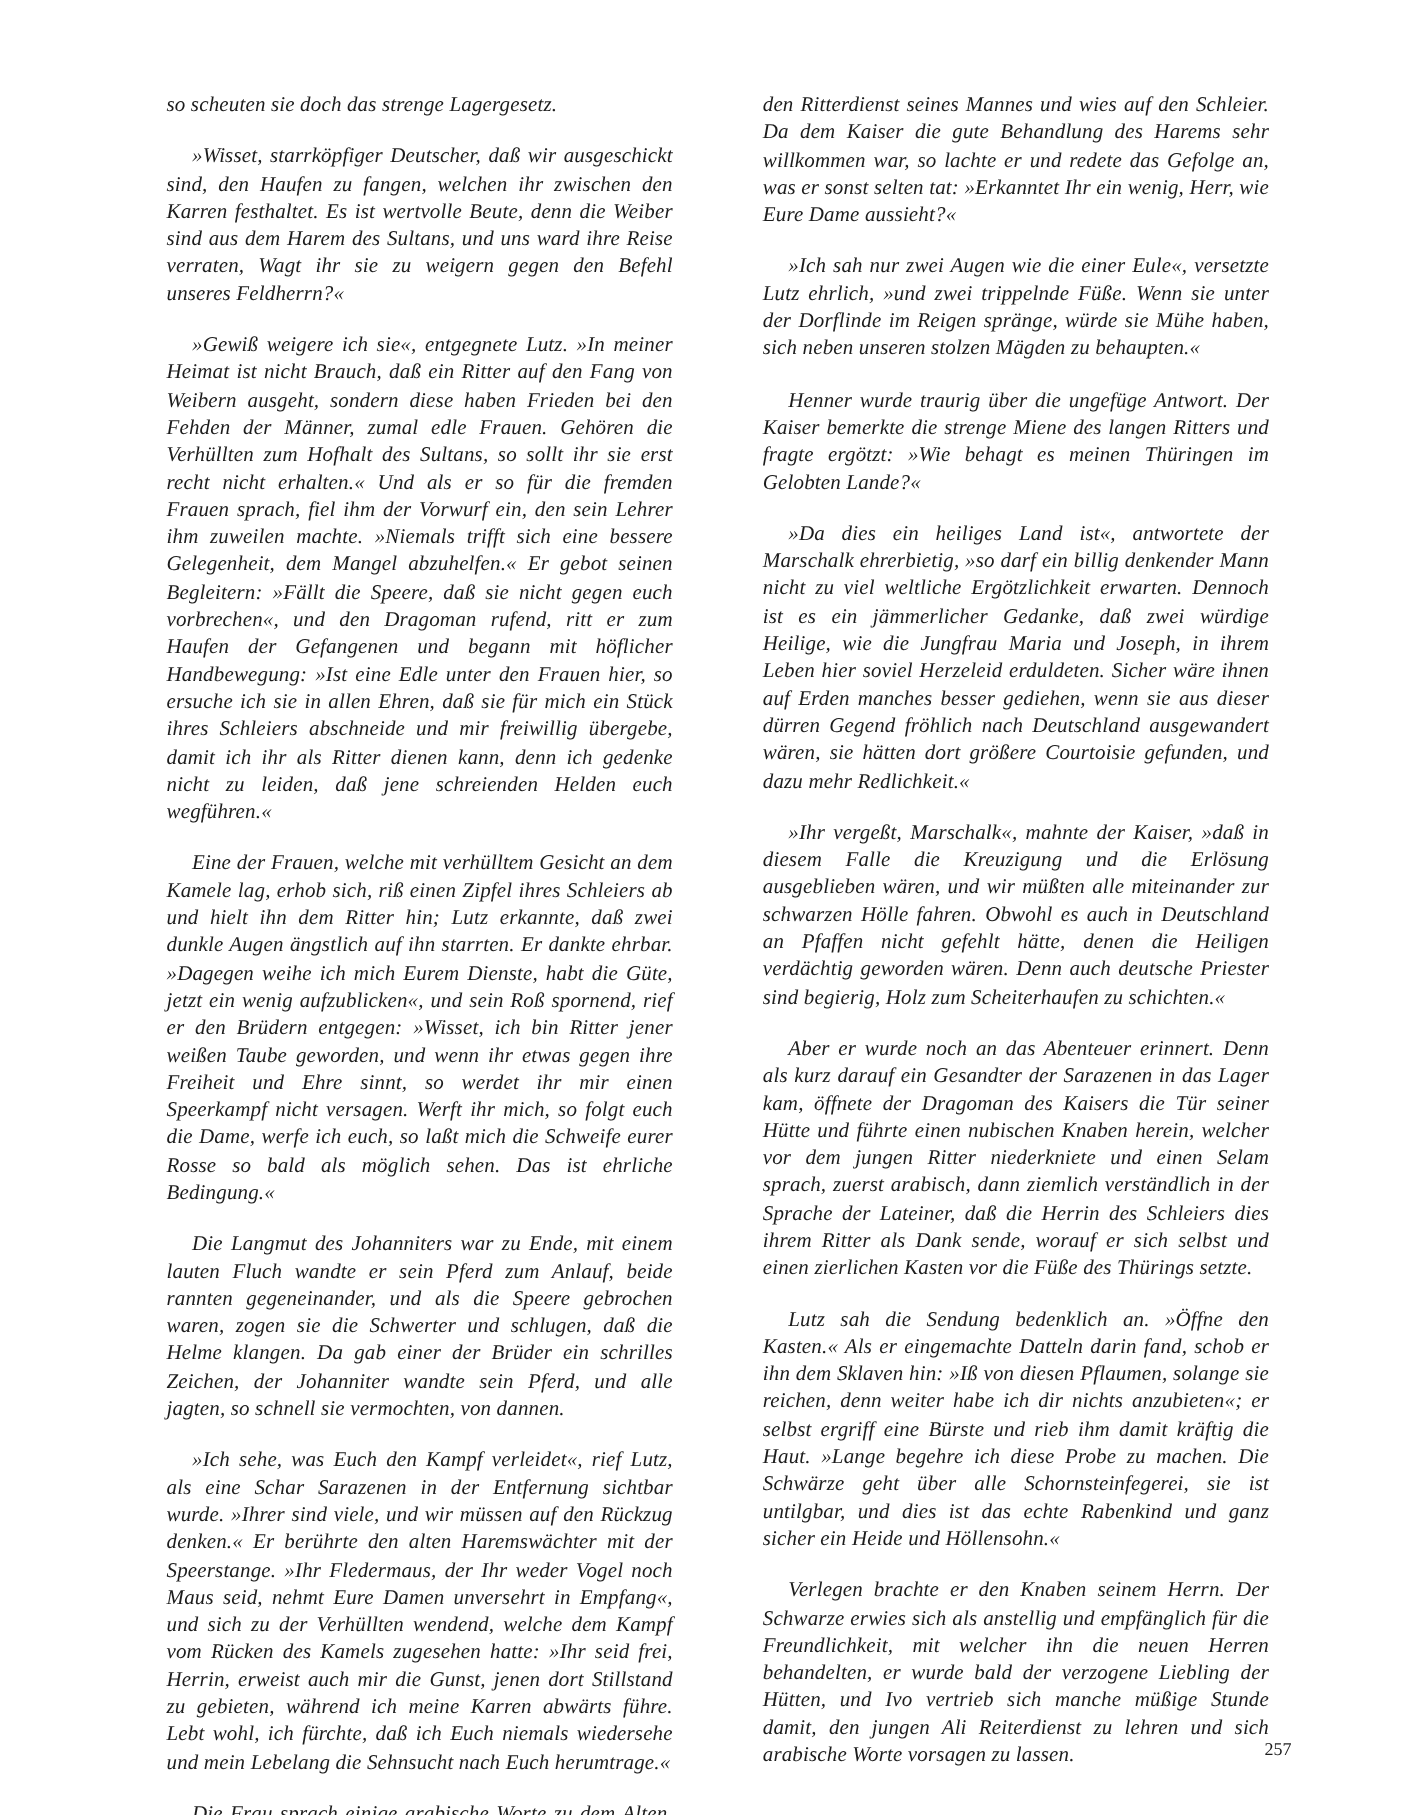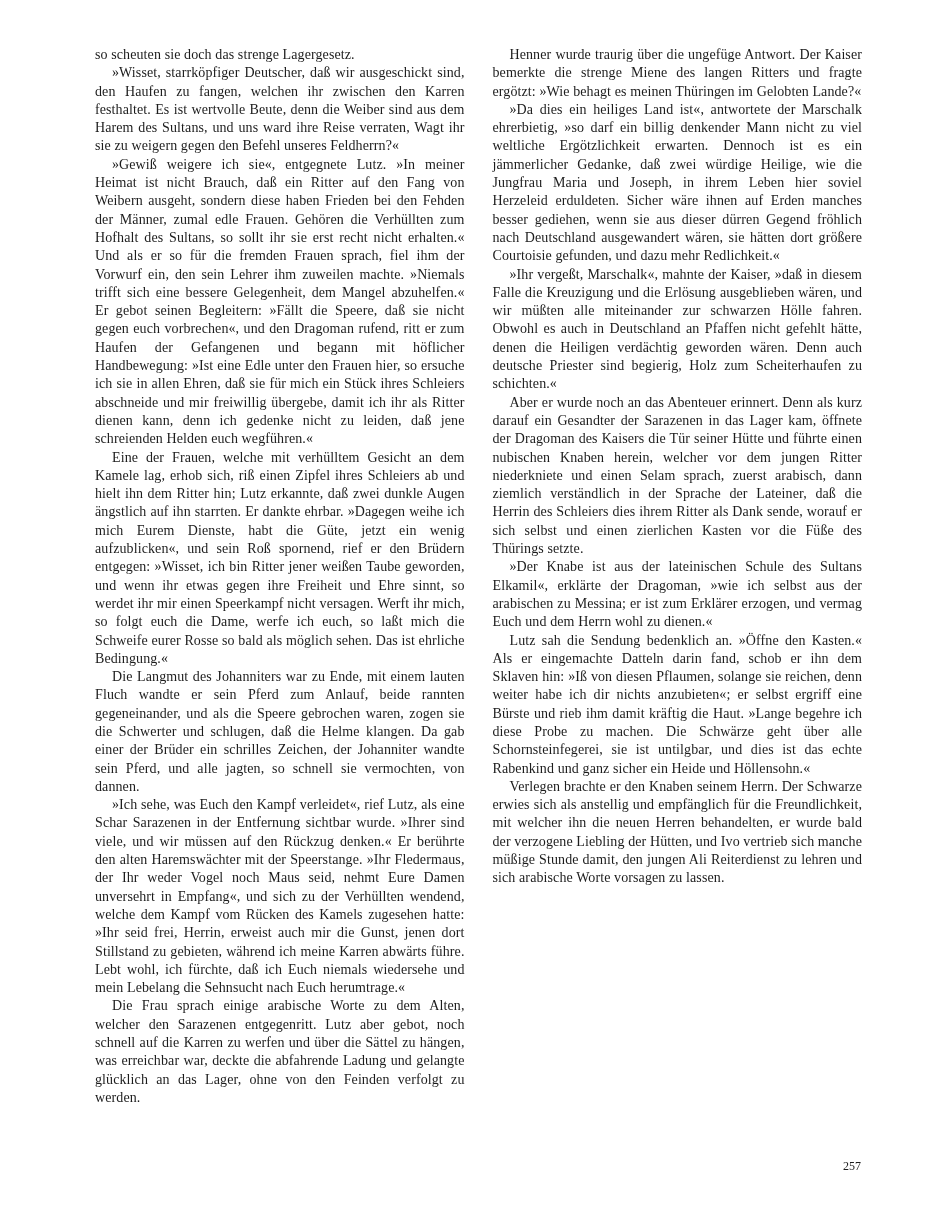--- a/index.html
+++ b/index.html
@@ -26,21 +26,22 @@
     flex: 1 1 0;
     min-width: 0;
     text-align: justify;
     font-size: 14px;
     line-height: 18.3px;
     letter-spacing: 0.1px;
     -webkit-hyphens: auto;
     hyphens: auto;
   }
   .column p {
-    margin: 0;
+    margin: 16px;
+    font-style: italic;
   }
   .column p.indent {
     text-indent: 17px;
   }
   .page-number {
     position: absolute;
     right: 74px;
     bottom: 38px;
     font-size: 12px;
     line-height: 12px;
@@ -55,23 +56,24 @@
     <div class="column">
         <p class="noindent" lang="de">so scheuten sie doch das strenge Lagergesetz.</p>
         <p class="indent" lang="de">»Wisset, starrköpfiger Deutscher, daß wir ausgeschickt sind, den Haufen zu fangen, welchen ihr zwischen den Karren festhaltet. Es ist wertvolle Beute, denn die Weiber sind aus dem Harem des Sultans, und uns ward ihre Reise verraten, Wagt ihr sie zu weigern gegen den Befehl unseres Feldherrn?«</p>
         <p class="indent" lang="de">»Gewiß weigere ich sie«, entgegnete Lutz. »In meiner Heimat ist nicht Brauch, daß ein Ritter auf den Fang von Weibern ausgeht, sondern diese haben Frieden bei den Fehden der Männer, zumal edle Frauen. Gehören die Verhüllten zum Hofhalt des Sultans, so sollt ihr sie erst recht nicht erhalten.« Und als er so für die fremden Frauen sprach, fiel ihm der Vorwurf ein, den sein Lehrer ihm zuweilen machte. »Niemals trifft sich eine bessere Gelegenheit, dem Mangel abzuhelfen.« Er gebot seinen Begleitern: »Fällt die Speere, daß sie nicht gegen euch vorbrechen«, und den Dragoman rufend, ritt er zum Haufen der Gefangenen und begann mit höflicher Handbewegung: »Ist eine Edle unter den Frauen hier, so ersuche ich sie in allen Ehren, daß sie für mich ein Stück ihres Schleiers abschneide und mir freiwillig übergebe, damit ich ihr als Ritter dienen kann, denn ich gedenke nicht zu leiden, daß jene schreienden Helden euch wegführen.«</p>
         <p class="indent" lang="de">Eine der Frauen, welche mit verhülltem Gesicht an dem Kamele lag, erhob sich, riß einen Zipfel ihres Schleiers ab und hielt ihn dem Ritter hin; Lutz erkannte, daß zwei dunkle Augen ängstlich auf ihn starrten. Er dankte ehrbar. »Dagegen weihe ich mich Eurem Dienste, habt die Güte, jetzt ein wenig aufzublicken«, und sein Roß spornend, rief er den Brüdern entgegen: »Wisset, ich bin Ritter jener weißen Taube geworden, und wenn ihr etwas gegen ihre Freiheit und Ehre sinnt, so werdet ihr mir einen Speerkampf nicht versagen. Werft ihr mich, so folgt euch die Dame, werfe ich euch, so laßt mich die Schweife eurer Rosse so bald als möglich sehen. Das ist ehrliche Bedingung.«</p>
         <p class="indent" lang="de">Die Langmut des Johanniters war zu Ende, mit einem lauten Fluch wandte er sein Pferd zum Anlauf, beide rannten gegeneinander, und als die Speere gebrochen waren, zogen sie die Schwerter und schlugen, daß die Helme klangen. Da gab einer der Brüder ein schrilles Zeichen, der Johanniter wandte sein Pferd, und alle jagten, so schnell sie vermochten, von dannen.</p>
         <p class="indent" lang="de">»Ich sehe, was Euch den Kampf verleidet«, rief Lutz, als eine Schar Sarazenen in der Entfernung sichtbar wurde. »Ihrer sind viele, und wir müssen auf den Rückzug denken.« Er berührte den alten Haremswächter mit der Speerstange. »Ihr Fledermaus, der Ihr weder Vogel noch Maus seid, nehmt Eure Damen unversehrt in Empfang«, und sich zu der Verhüllten wendend, welche dem Kampf vom Rücken des Kamels zugesehen hatte: »Ihr seid frei, Herrin, erweist auch mir die Gunst, jenen dort Stillstand zu gebieten, während ich meine Karren abwärts führe. Lebt wohl, ich fürchte, daß ich Euch niemals wiedersehe und mein Lebelang die Sehnsucht nach Euch herumtrage.«</p>
         <p class="indent" lang="de">Die Frau sprach einige arabische Worte zu dem Alten, welcher den Sarazenen entgegenritt. Lutz aber gebot, noch schnell auf die Karren zu werfen und über die Sättel zu hängen, was erreichbar war, deckte die abfahrende Ladung und gelangte glücklich an das Lager, ohne von den Feinden verfolgt zu werden.</p>
       </div>
     <div class="column">
+        <p class="noindent" lang="de">den Ritterdienst seines Mannes und wies auf den Schleier. Da dem Kaiser die gute Behandlung des Harems sehr willkommen war, so lachte er und redete das Gefolge an, was er sonst selten tat: »Erkanntet Ihr ein wenig, Herr, wie Eure Dame aussieht?«</p>
+        <p class="indent" lang="de">»Ich sah nur zwei Augen wie die einer Eule«, versetzte Lutz ehrlich, »und zwei trippelnde Füße. Wenn sie unter der Dorflinde im Reigen spränge, würde sie Mühe haben, sich neben unseren stolzen Mägden zu behaupten.«</p>
         <p class="indent" lang="de">Henner wurde traurig über die ungefüge Antwort. Der Kaiser bemerkte die strenge Miene des langen Ritters und fragte ergötzt: »Wie behagt es meinen Thüringen im Gelobten Lande?«</p>
         <p class="indent" lang="de">»Da dies ein heiliges Land ist«, antwortete der Marschalk ehrerbietig, »so darf ein billig denkender Mann nicht zu viel weltliche Ergötzlichkeit erwarten. Dennoch ist es ein jämmerlicher Gedanke, daß zwei würdige Heilige, wie die Jungfrau Maria und Joseph, in ihrem Leben hier soviel Herzeleid erduldeten. Sicher wäre ihnen auf Erden manches besser gediehen, wenn sie aus dieser dürren Gegend fröhlich nach Deutschland ausgewandert wären, sie hätten dort größere Courtoisie gefunden, und dazu mehr Redlichkeit.«</p>
         <p class="indent" lang="de">»Ihr vergeßt, Marschalk«, mahnte der Kaiser, »daß in diesem Falle die Kreuzigung und die Erlösung ausgeblieben wären, und wir müßten alle miteinander zur schwarzen Hölle fahren. Obwohl es auch in Deutschland an Pfaffen nicht gefehlt hätte, denen die Heiligen verdächtig geworden wären. Denn auch deutsche Priester sind begierig, Holz zum Scheiterhaufen zu schichten.«</p>
         <p class="indent" lang="de">Aber er wurde noch an das Abenteuer erinnert. Denn als kurz darauf ein Gesandter der Sarazenen in das Lager kam, öffnete der Dragoman des Kaisers die Tür seiner Hütte und führte einen nubischen Knaben herein, welcher vor dem jungen Ritter niederkniete und einen Selam sprach, zuerst arabisch, dann ziemlich verständlich in der Sprache der Lateiner, daß die Herrin des Schleiers dies ihrem Ritter als Dank sende, worauf er sich selbst und einen zierlichen Kasten vor die Füße des Thürings setzte.</p>
-        <p class="indent" lang="de">»Der Knabe ist aus der lateinischen Schule des Sultans Elkamil«, erklärte der Dragoman, »wie ich selbst aus der arabischen zu Messina; er ist zum Erklärer erzogen, und vermag Euch und dem Herrn wohl zu dienen.«</p>
         <p class="indent" lang="de">Lutz sah die Sendung bedenklich an. »Öffne den Kasten.« Als er eingemachte Datteln darin fand, schob er ihn dem Sklaven hin: »Iß von diesen Pflaumen, solange sie reichen, denn weiter habe ich dir nichts anzubieten«; er selbst ergriff eine Bürste und rieb ihm damit kräftig die Haut. »Lange begehre ich diese Probe zu machen. Die Schwärze geht über alle Schornsteinfegerei, sie ist untilgbar, und dies ist das echte Rabenkind und ganz sicher ein Heide und Höllensohn.«</p>
         <p class="indent" lang="de">Verlegen brachte er den Knaben seinem Herrn. Der Schwarze erwies sich als anstellig und empfänglich für die Freundlichkeit, mit welcher ihn die neuen Herren behandelten, er wurde bald der verzogene Liebling der Hütten, und Ivo vertrieb sich manche müßige Stunde damit, den jungen Ali Reiterdienst zu lehren und sich arabische Worte vorsagen zu lassen.</p>
       </div>
   </div>
   <div class="page-number">257</div>
 </div>
 
 </body></html>

